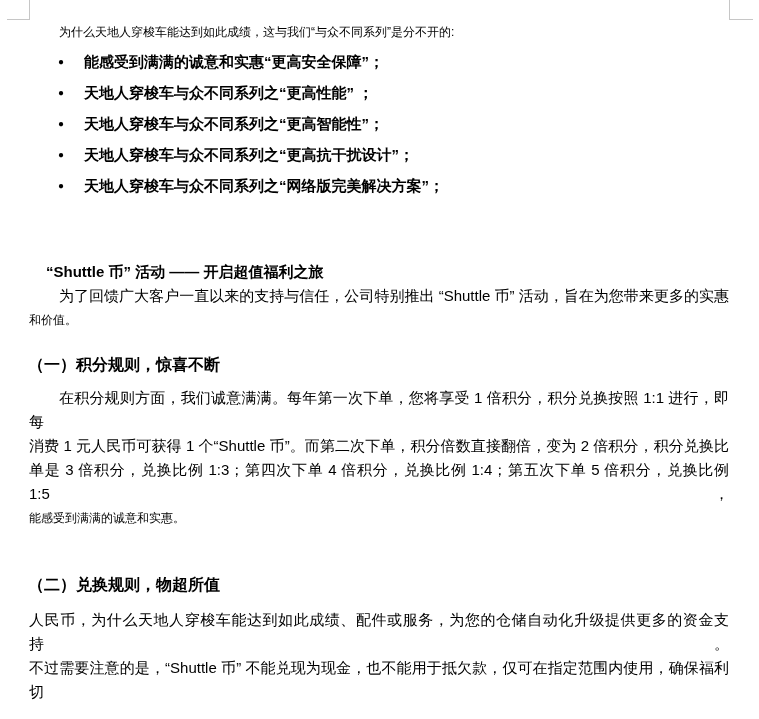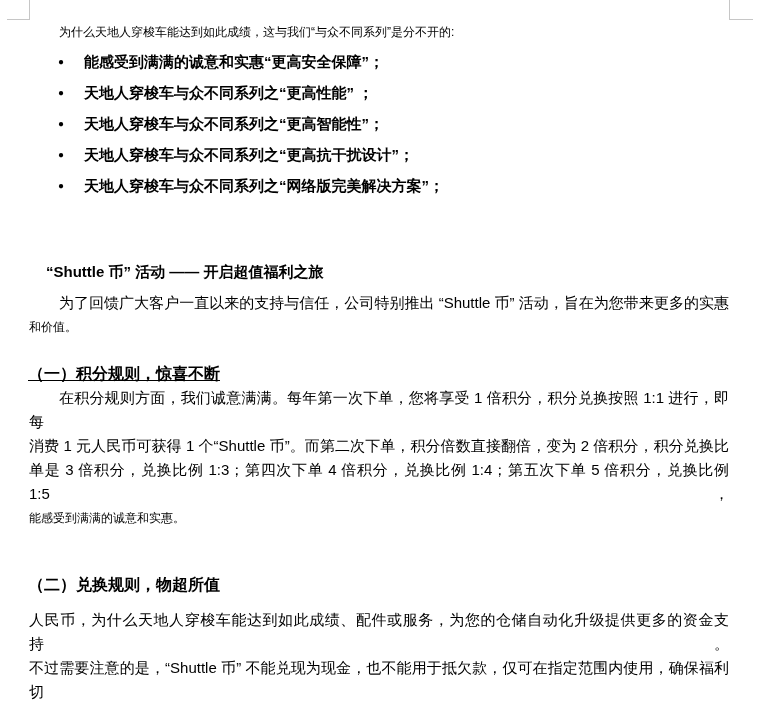--- a/index.html
+++ b/index.html
@@ -72,26 +72,26 @@
     <span class="bullet-dot">●</span>
     <span class="bullet-text">天地人穿梭车与众不同系列之“更高抗干扰设计”；</span>
   </div>
   <div class="bullet-row" style="top:174px;">
     <span class="bullet-dot">●</span>
     <span class="bullet-text">天地人穿梭车与众不同系列之“网络版完美解决方案”；</span>
   </div>
 
   <div class="h-main">“Shuttle 币” 活动 —— 开启超值福利之旅</div>
 
-  <div class="block" style="top:291px;">
+  <div class="block" style="top:284px;">
     <div class="wrapline just indent">为了回馈广大客户一直以来的支持与信任，公司特别推出 “Shuttle 币” 活动，旨在为您带来更多的实惠</div>
     <div class="line">和价值。</div>
   </div>
 
-  <div class="h-sub" style="top:362px;text-decoration:underline;">（一）积分规则，惊喜不断</div>
+  <div class="h-sub" style="top:353px;">（一）积分规则，惊喜不断</div>
 
   <div class="block" style="top:386px;">
     <div class="wrapline just indent">在积分规则方面，我们诚意满满。每年第一次下单，您将享受 1 倍积分，积分兑换按照 1:1 进行，即每</div>
     <div class="wrapline just">消费 1 元人民币可获得 1 个“Shuttle 币”。而第二次下单，积分倍数直接翻倍，变为 2 倍积分，积分兑换比</div>
     <div class="wrapline just">单是 3 倍积分，兑换比例 1:3；第四次下单 4 倍积分，兑换比例 1:4；第五次下单 5 倍积分，兑换比例 1:5，</div>
     <div class="line">能感受到满满的诚意和实惠。</div>
   </div>
 
   <div class="h-sub" style="top:573px;">（二）兑换规则，物超所值</div>
 

